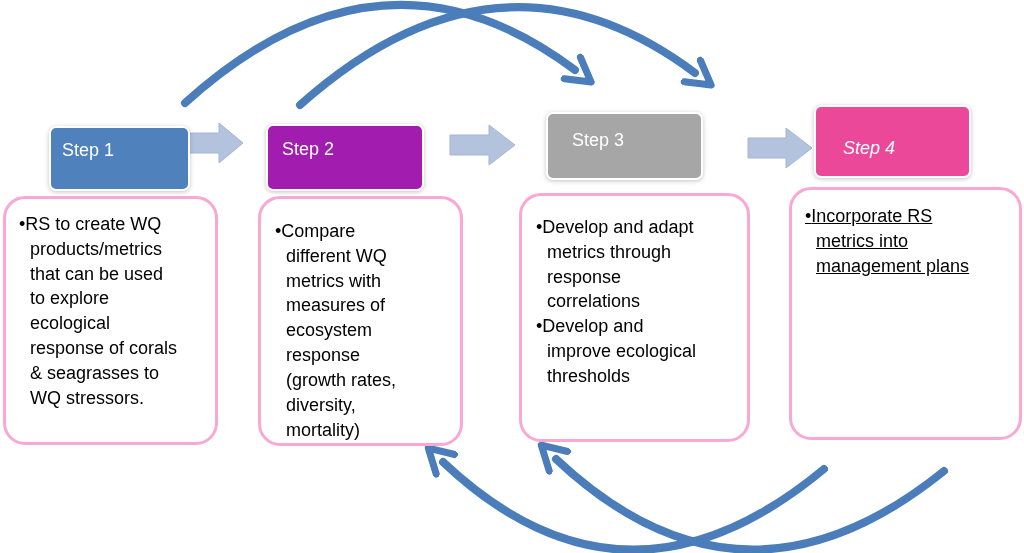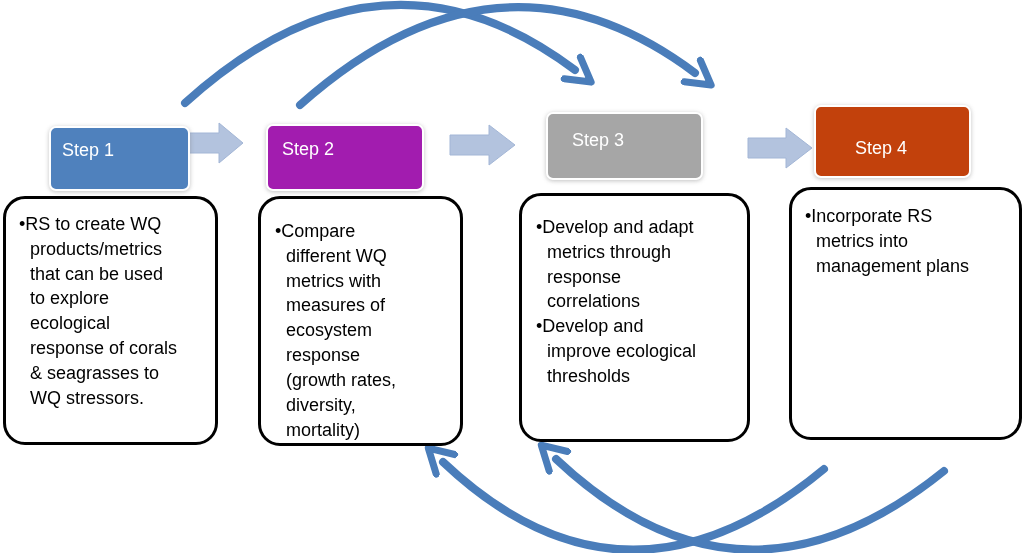--- a/index.html
+++ b/index.html
@@ -14,31 +14,31 @@
   .step-header {
     position:absolute; z-index:2; box-sizing:border-box;
     border:2px solid #ffffff; border-radius:7px;
     box-shadow:0 1px 4px rgba(120,120,120,0.45);
     color:#ffffff; font-size:18px; line-height:1.2;
   }
   .step-header .hdr-label { display:inline-block; }
   .hdr-1 { left:4px;   top:126px; width:141px; height:65px; background:#4f81bd; padding:12px 0 0 11px;margin-left:45px; }
   .hdr-2 { left:266px; top:124px; width:158px; height:67px; background:#a21caf; padding:13px 0 0 14px; }
   .hdr-3 { left:546px; top:112px; width:157px; height:68px; background:#a6a6a6; padding:16px 0 12px 24px; }
-  .hdr-4 { left:814px; top:105px; width:157px; height:73px; background:#c2410c; padding:31px 0 0 39px; }
+  .hdr-4 { left:814px; top:105px; width:157px; height:73px; background:#ec4899; padding:31px 0 0 27px;font-style:italic; }
 
   .step-body {
     position:absolute; z-index:2; box-sizing:border-box;
-    background:#ffffff; border:3px solid #000000; border-radius:22px;
+    background:#ffffff; border:3px solid #f9a8d4; border-radius:22px;
     font-size:18px; line-height:1.38;
   }
   .body-1 { left:3px;   top:196px; width:215px; height:249px; padding:13px 6px 0 13px; }
   .body-2 { left:258px; top:196px; width:205px; height:250px; padding:20px 6px 0 14px; }
   .body-3 { left:519px; top:193px; width:231px; height:249px; padding:19px 6px 0 14px; }
-  .body-4 { left:789px; top:187px; width:233px; height:253px; padding:14px 4px 13px 13px; }
+  .body-4 { left:789px; top:187px; width:233px; height:253px; padding:14px 4px 13px 13px;text-decoration:underline; }
 
   .bullet {
     white-space:pre-line;
     padding-left:11px; text-indent:-11px;
   }
   .bullet::before { content:"\2022"; }
 </style>
 </head>
 <body>
 

